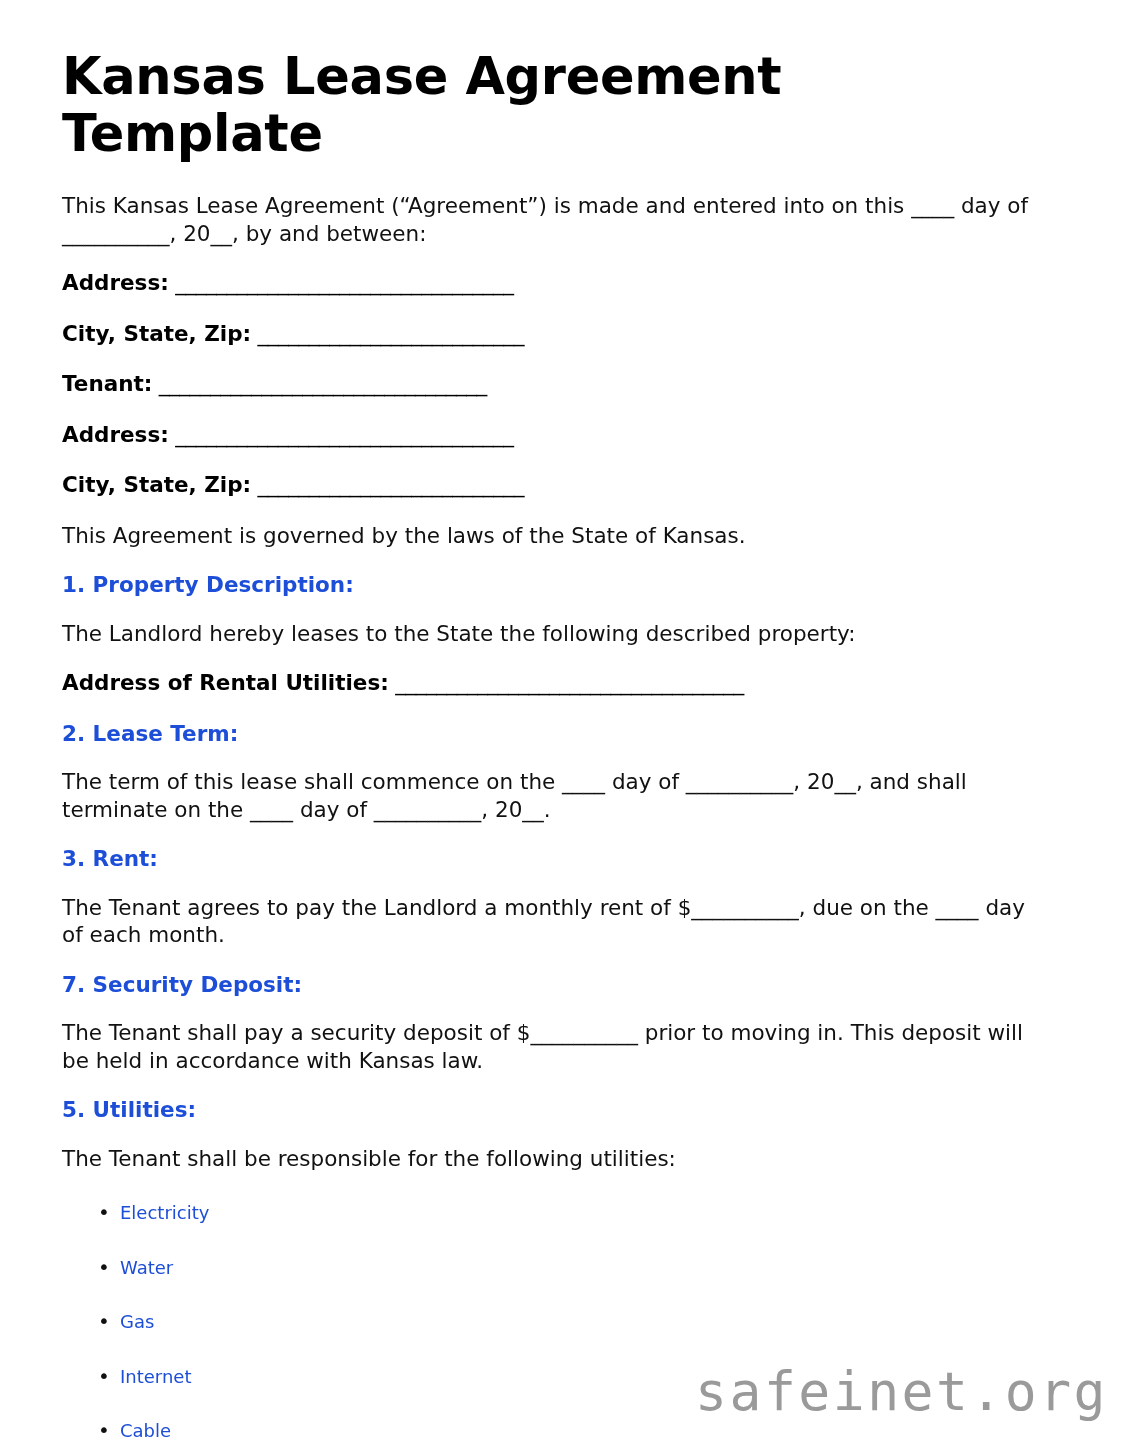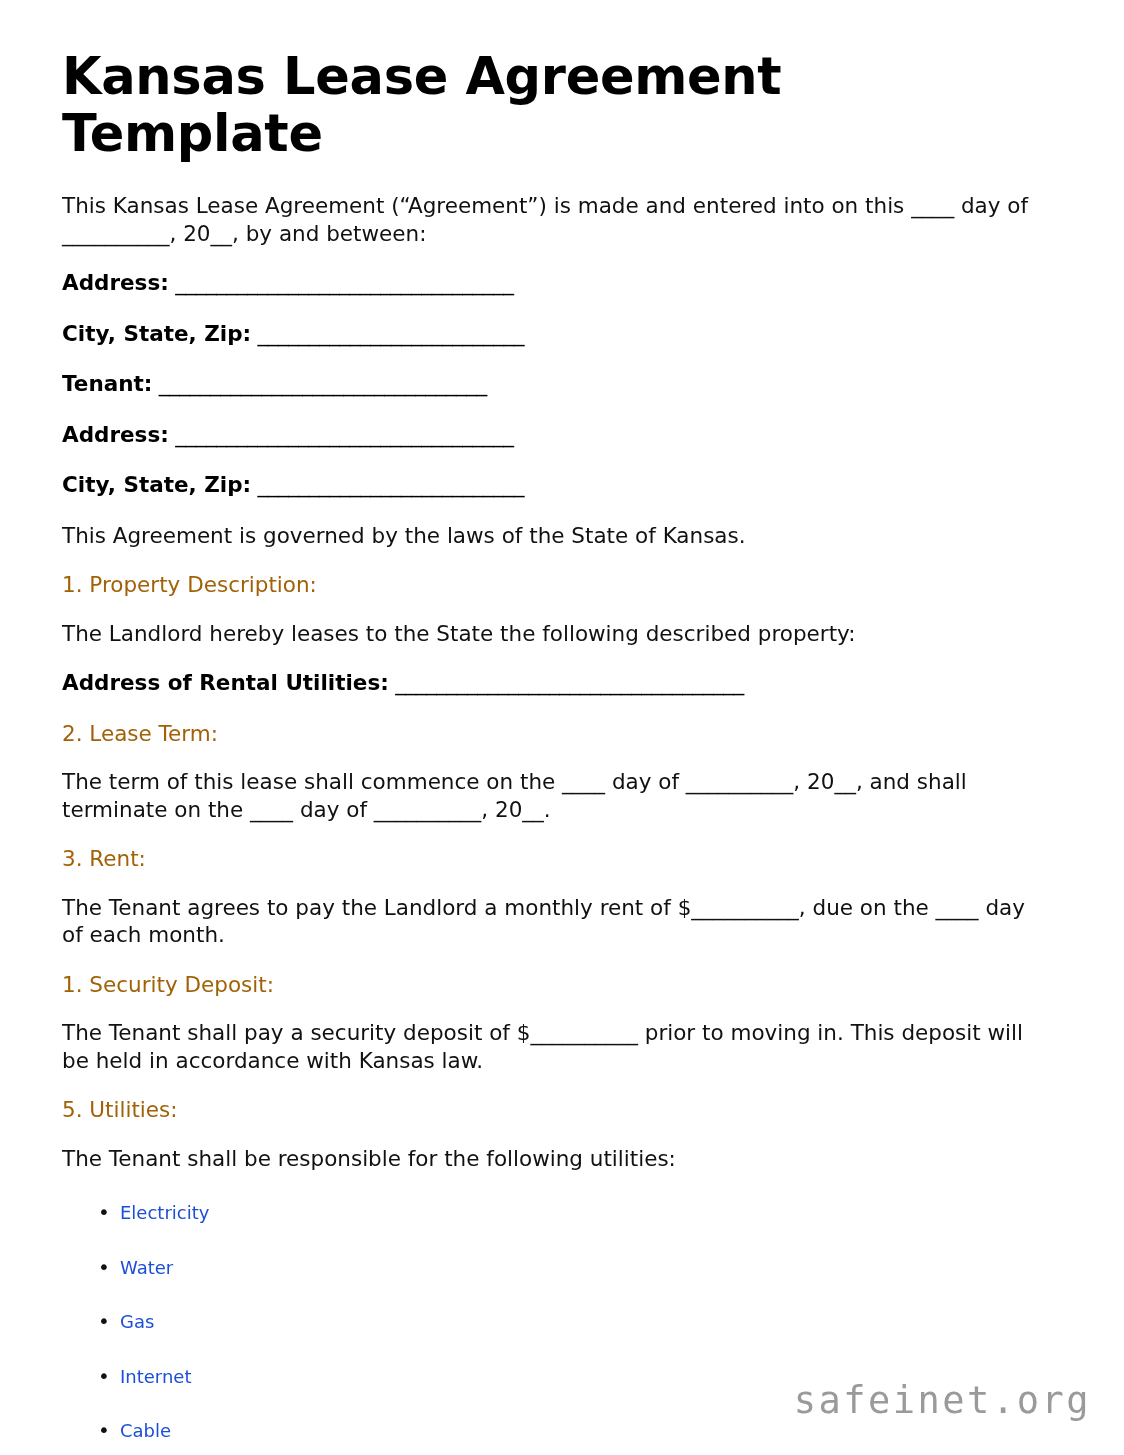--- a/index.html
+++ b/index.html
@@ -53,23 +53,23 @@
     color: #000;
     white-space: nowrap;
   }
   .field-line .blank {
     font-weight: normal;
     letter-spacing: -0.5px;
   }
   .section-head {
     font-size: 21.5px;
     line-height: 27.5px;
-    font-weight: normal;
+    font-weight: bold;
     margin: 0 0 21px 0;
-    color: #a16207;
+    color: #1d4ed8;
   }
   .plain {
     font-size: 21.5px;
     line-height: 27.5px;
     margin: 0 0 22px 0;
     color: #111;
   }
   .blank {
     font-family: "DejaVu Sans", sans-serif;
   }
@@ -89,24 +89,24 @@
   ul.util-list li::before {
     content: "\2022";
     position: absolute;
     left: 0;
     top: -1px;
     font-size: 20px;
     color: #111;
   }
   .watermark {
     position: absolute;
-    right: 33px;
+    right: 16px;
     bottom: 33px;
     font-family: "DejaVu Sans Mono", monospace;
-    font-size: 37px;
+    font-size: 53px;
     letter-spacing: 2.5px;
     color: #9a9a9a;
     white-space: nowrap;
   }
 </style>
 </head>
 <body>
 
 <div class="page">
 
@@ -137,21 +137,21 @@
     <p class="field-line"><span>Address of Rental Utilities:</span><span class="blank"> __________________________________</span></p>
 
     <h2 class="section-head">2. Lease Term:</h2>
 
     <p class="para">The term of this lease shall commence on the ____ day of __________, 20__, and shall terminate on the ____ day of __________, 20__.</p>
 
     <h2 class="section-head">3. Rent:</h2>
 
     <p class="para">The Tenant agrees to pay the Landlord a monthly rent of $__________, due on the ____ day of each month.</p>
 
-    <h2 class="section-head">1. Security Deposit:</h2>
+    <h2 class="section-head">7. Security Deposit:</h2>
 
     <p class="para">The Tenant shall pay a security deposit of $__________ prior to moving in. This deposit will be held in accordance with Kansas law.</p>
 
     <h2 class="section-head">5. Utilities:</h2>
 
     <p class="para tight">The Tenant shall be responsible for the following utilities:</p>
 
     <ul class="util-list">
       <li>Electricity</li>
       <li>Water</li>

